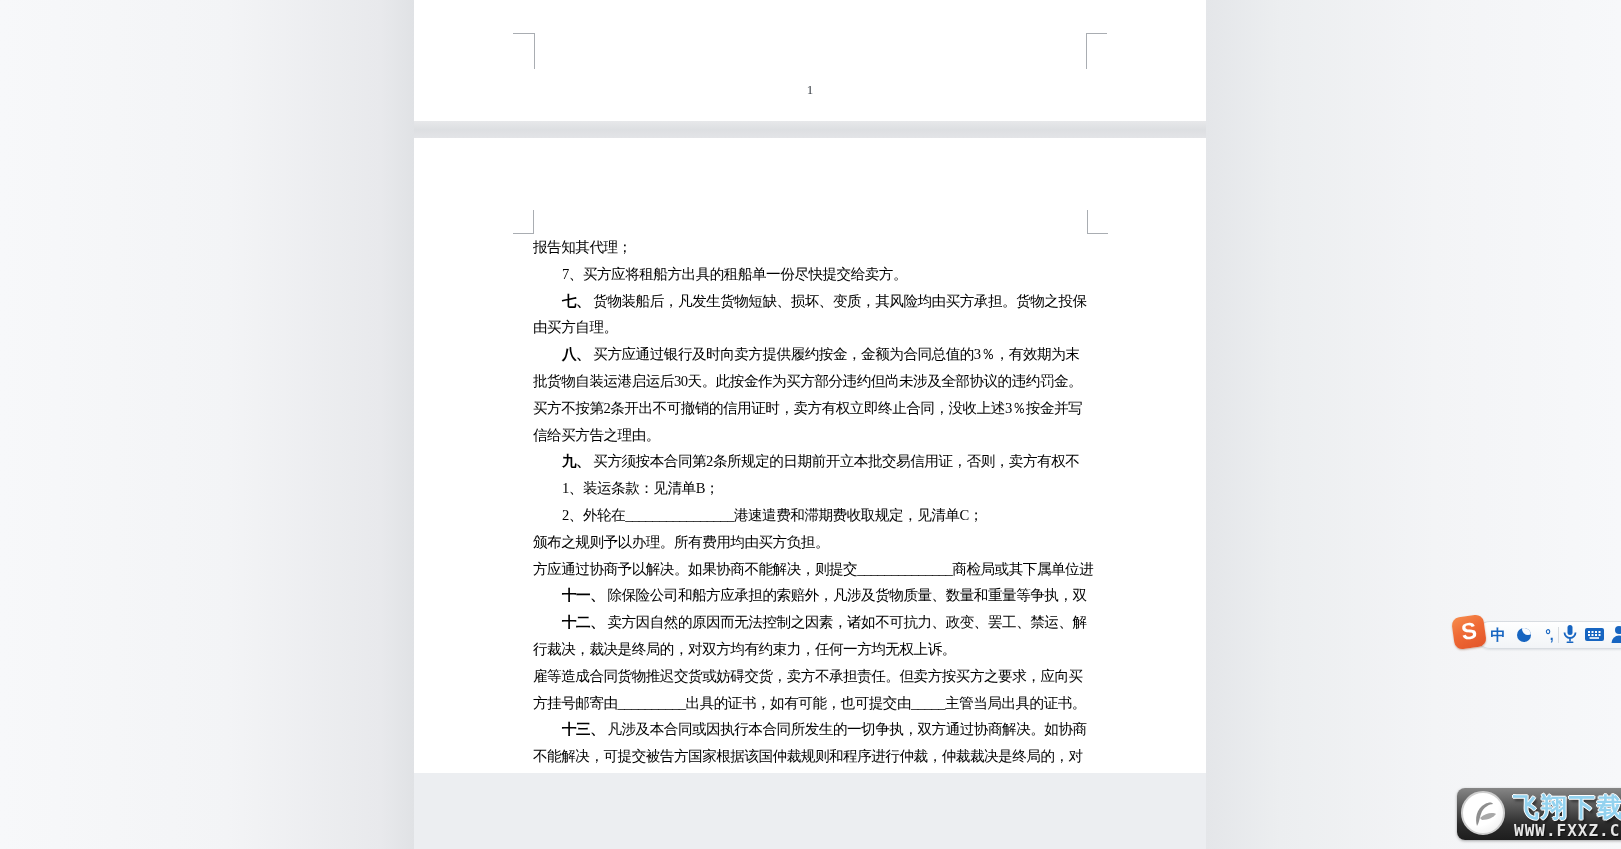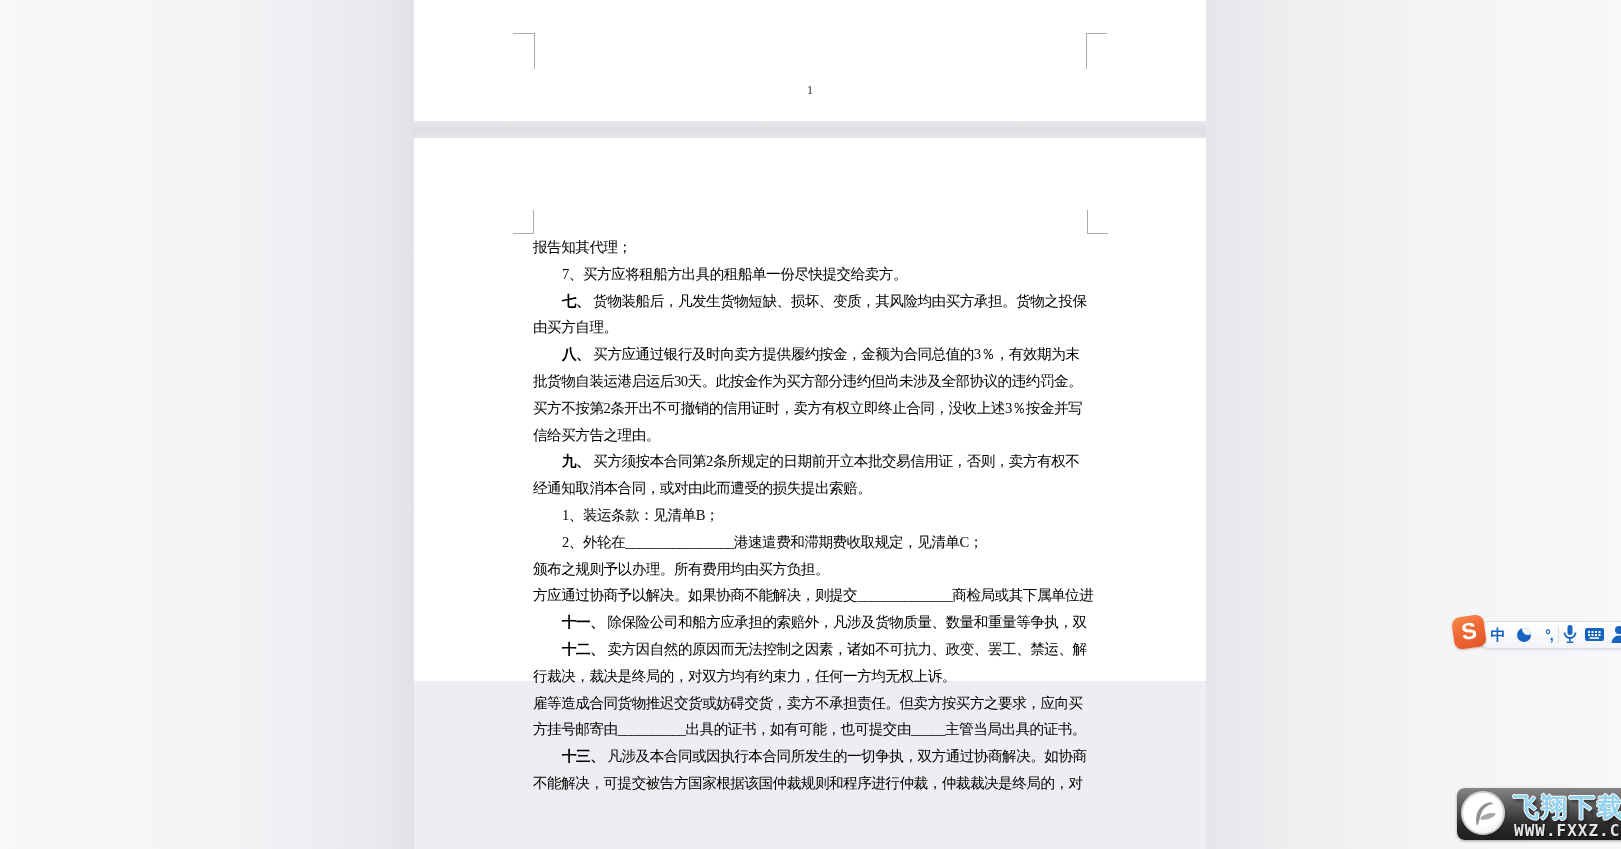--- a/index.html
+++ b/index.html
@@ -8,21 +8,21 @@
     background:#eceef1;
     font-family:"Liberation Sans","DejaVu Sans",sans-serif;
   }
   
   .side{position:absolute;top:0;height:849px;}
   .side-left{left:0;width:414px;background:linear-gradient(to right,#f7f8fa 0%,#f3f4f6 55%,#e8e9ec 92%,#e0e2e5 100%);}
   .side-right{left:1206px;width:415px;background:linear-gradient(to right,#e4e6e9 0%,#eceef0 18%,#f3f4f6 55%,#f7f8fa 100%);}
   
   .page{position:absolute;left:414px;width:792px;background:#ffffff;}
   .page1{top:0;height:121px;}
-  .page2{top:138px;height:543px;}
+  .page2{top:138px;height:635px;}
   .page-gap{position:absolute;left:414px;top:121px;width:792px;height:17px;
     background:linear-gradient(180deg,#e7e8ea 0%,#dddfe2 50%,#e3e4e7 100%);}
   
   .mark{position:absolute;background:#a9adb2;}
   .mark.h{height:1px;width:21px;}
   .mark.v{width:1px;}
   
   .footer-num{position:absolute;left:0;top:82px;width:100%;text-align:center;
     font:13px "Liberation Serif","DejaVu Serif",serif;color:#3a3f46;}
   
@@ -90,21 +90,20 @@
   <div class="doc-text">
       <div class="ln">报告知其代理；</div>
       <div class="ln ind">7、买方应将租船方出具的租船单一份尽快提交给卖方。</div>
       <div class="ln ind"><b>七、</b> 货物装船后，凡发生货物短缺、损坏、变质，其风险均由买方承担。货物之投保</div>
       <div class="ln">由买方自理。</div>
       <div class="ln ind"><b>八、</b> 买方应通过银行及时向卖方提供履约按金，金额为合同总值的3％，有效期为末</div>
       <div class="ln">批货物自装运港启运后30天。此按金作为买方部分违约但尚未涉及全部协议的违约罚金。</div>
       <div class="ln">买方不按第2条开出不可撤销的信用证时，卖方有权立即终止合同，没收上述3％按金并写</div>
       <div class="ln">信给买方告之理由。</div>
       <div class="ln ind"><b>九、</b> 买方须按本合同第2条所规定的日期前开立本批交易信用证，否则，卖方有权不</div>
-      <div class="ln">经通知取消本合同，或对由此而遭受的损失提出索赔。</div>
       <div class="ln ind">1、装运条款：见清单B；</div>
       <div class="ln ind">2、外轮在________________港速遣费和滞期费收取规定，见清单C；</div>
       <div class="ln">颁布之规则予以办理。所有费用均由买方负担。</div>
       <div class="ln">方应通过协商予以解决。如果协商不能解决，则提交______________商检局或其下属单位进</div>
       <div class="ln ind"><b>十一、</b> 除保险公司和船方应承担的索赔外，凡涉及货物质量、数量和重量等争执，双</div>
       <div class="ln ind"><b>十二、</b> 卖方因自然的原因而无法控制之因素，诸如不可抗力、政变、罢工、禁运、解</div>
       <div class="ln">行裁决，裁决是终局的，对双方均有约束力，任何一方均无权上诉。</div>
       <div class="ln">雇等造成合同货物推迟交货或妨碍交货，卖方不承担责任。但卖方按买方之要求，应向买</div>
       <div class="ln">方挂号邮寄由__________出具的证书，如有可能，也可提交由_____主管当局出具的证书。</div>
       <div class="ln ind"><b>十三、</b> 凡涉及本合同或因执行本合同所发生的一切争执，双方通过协商解决。如协商</div>

